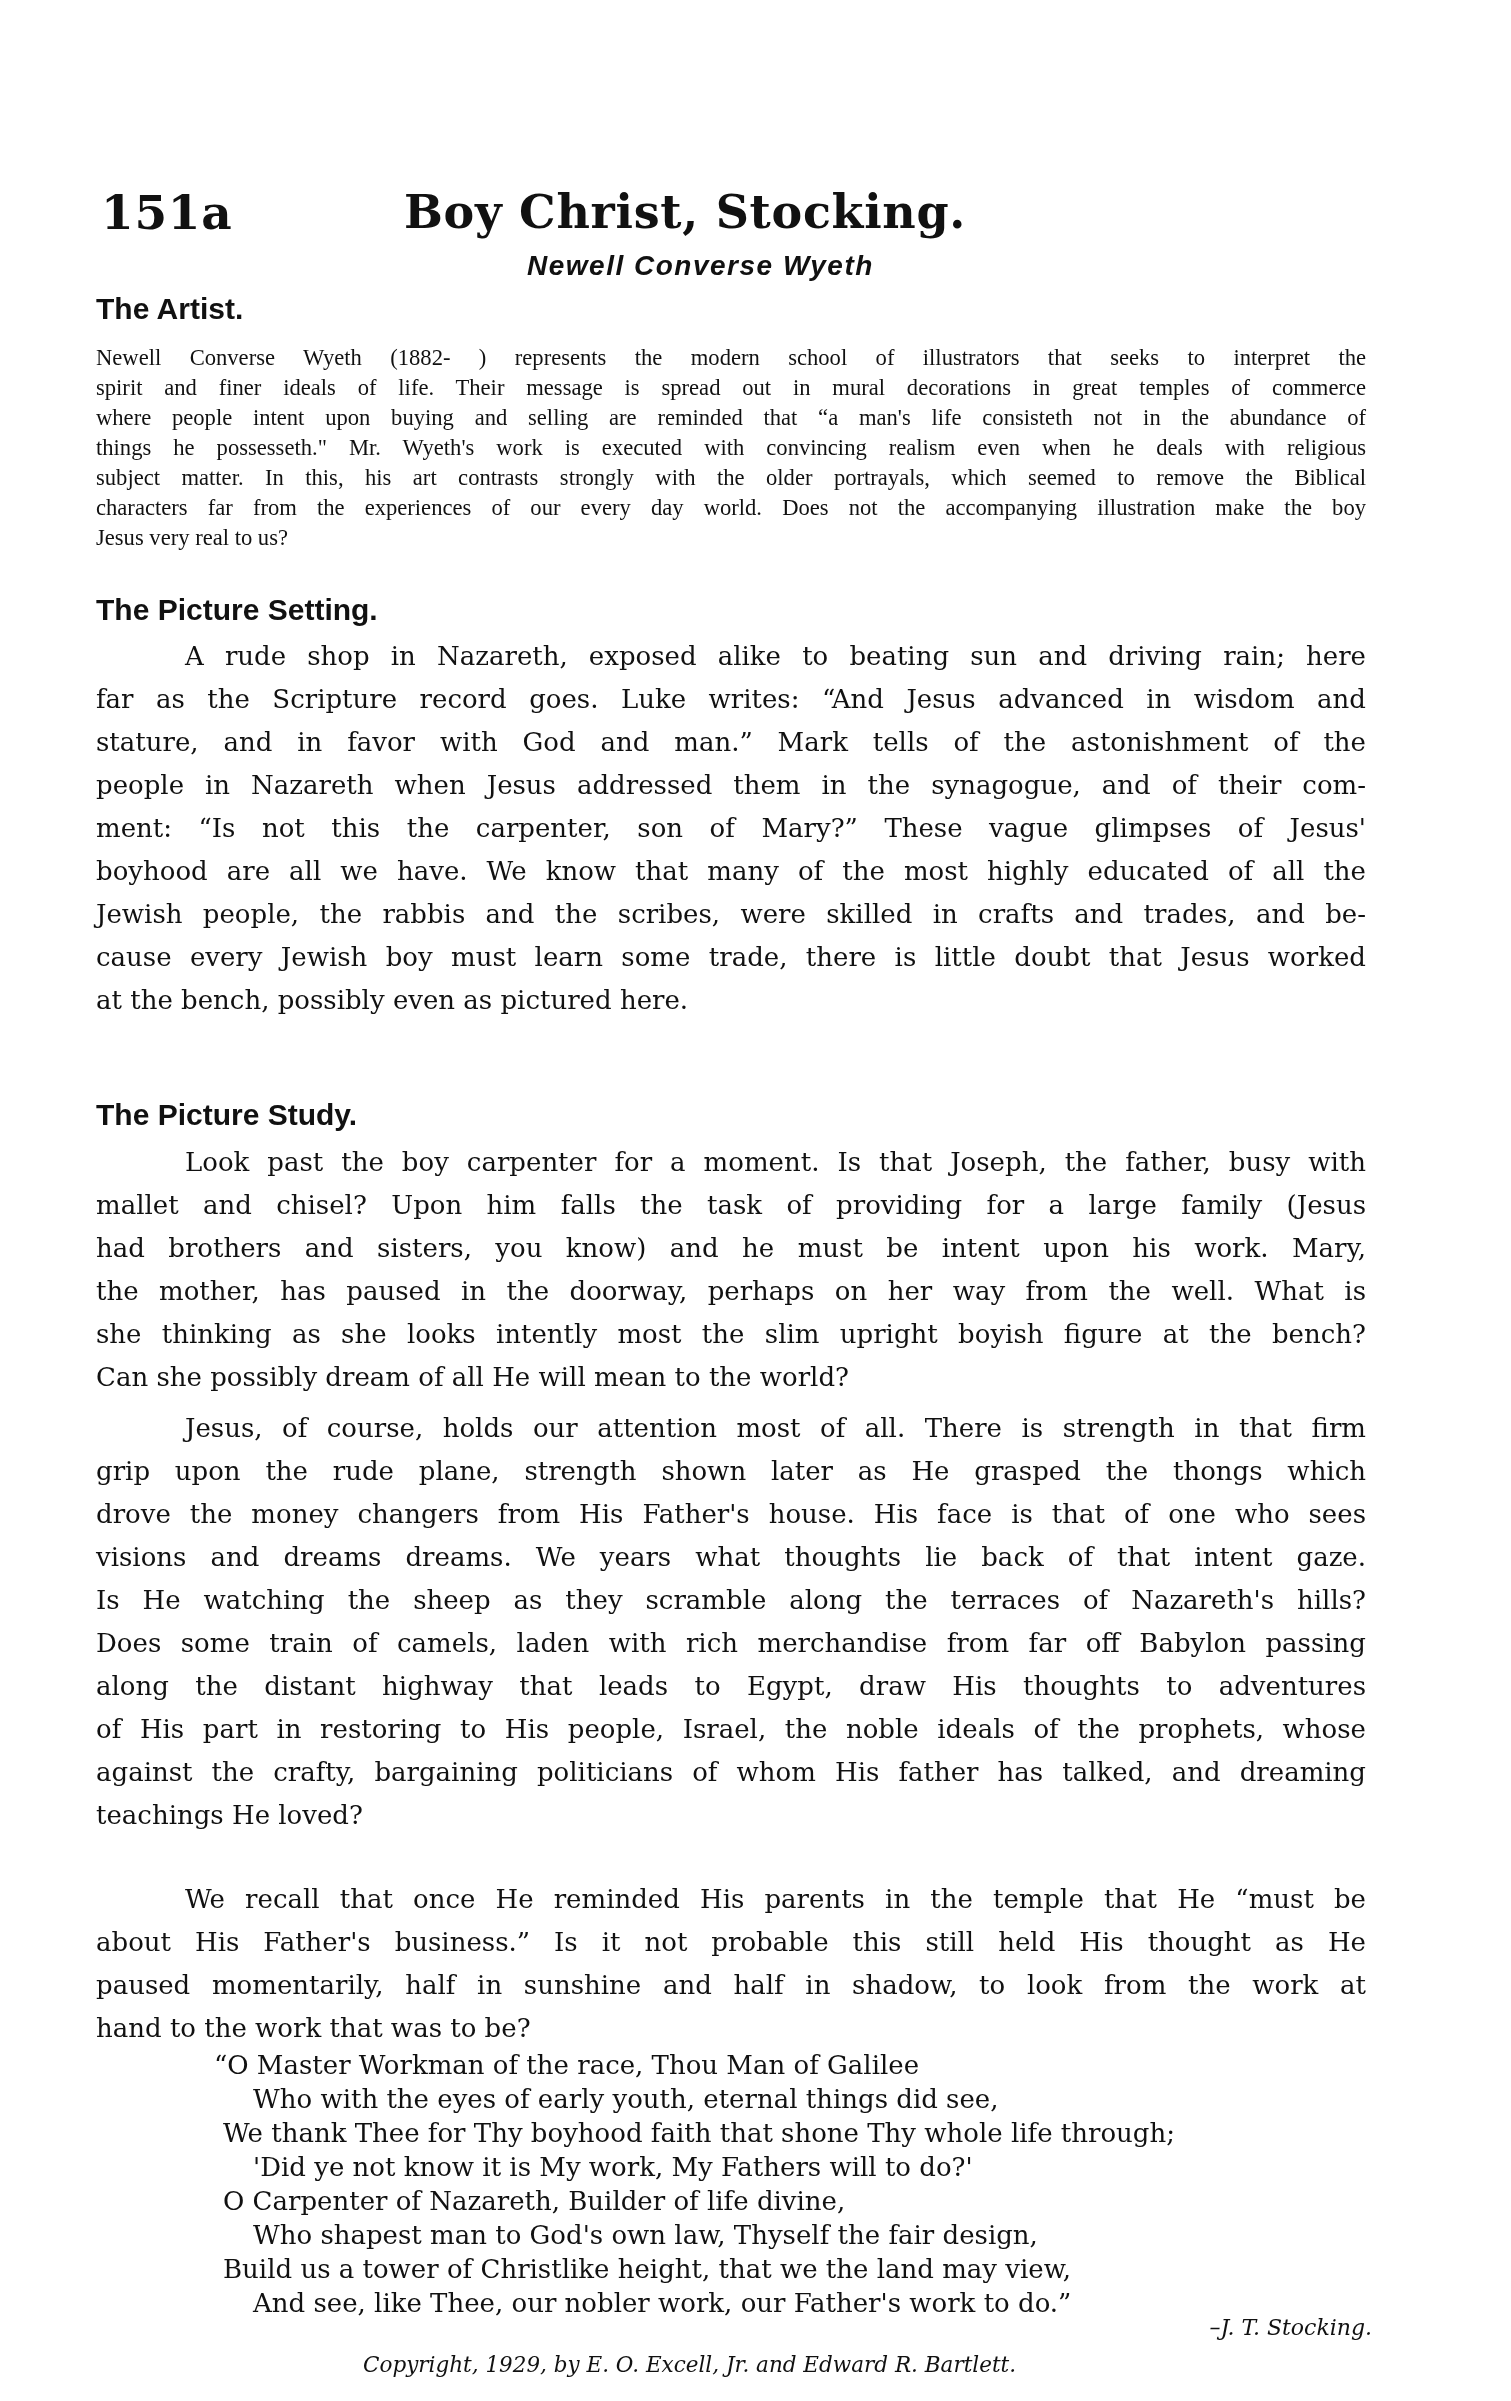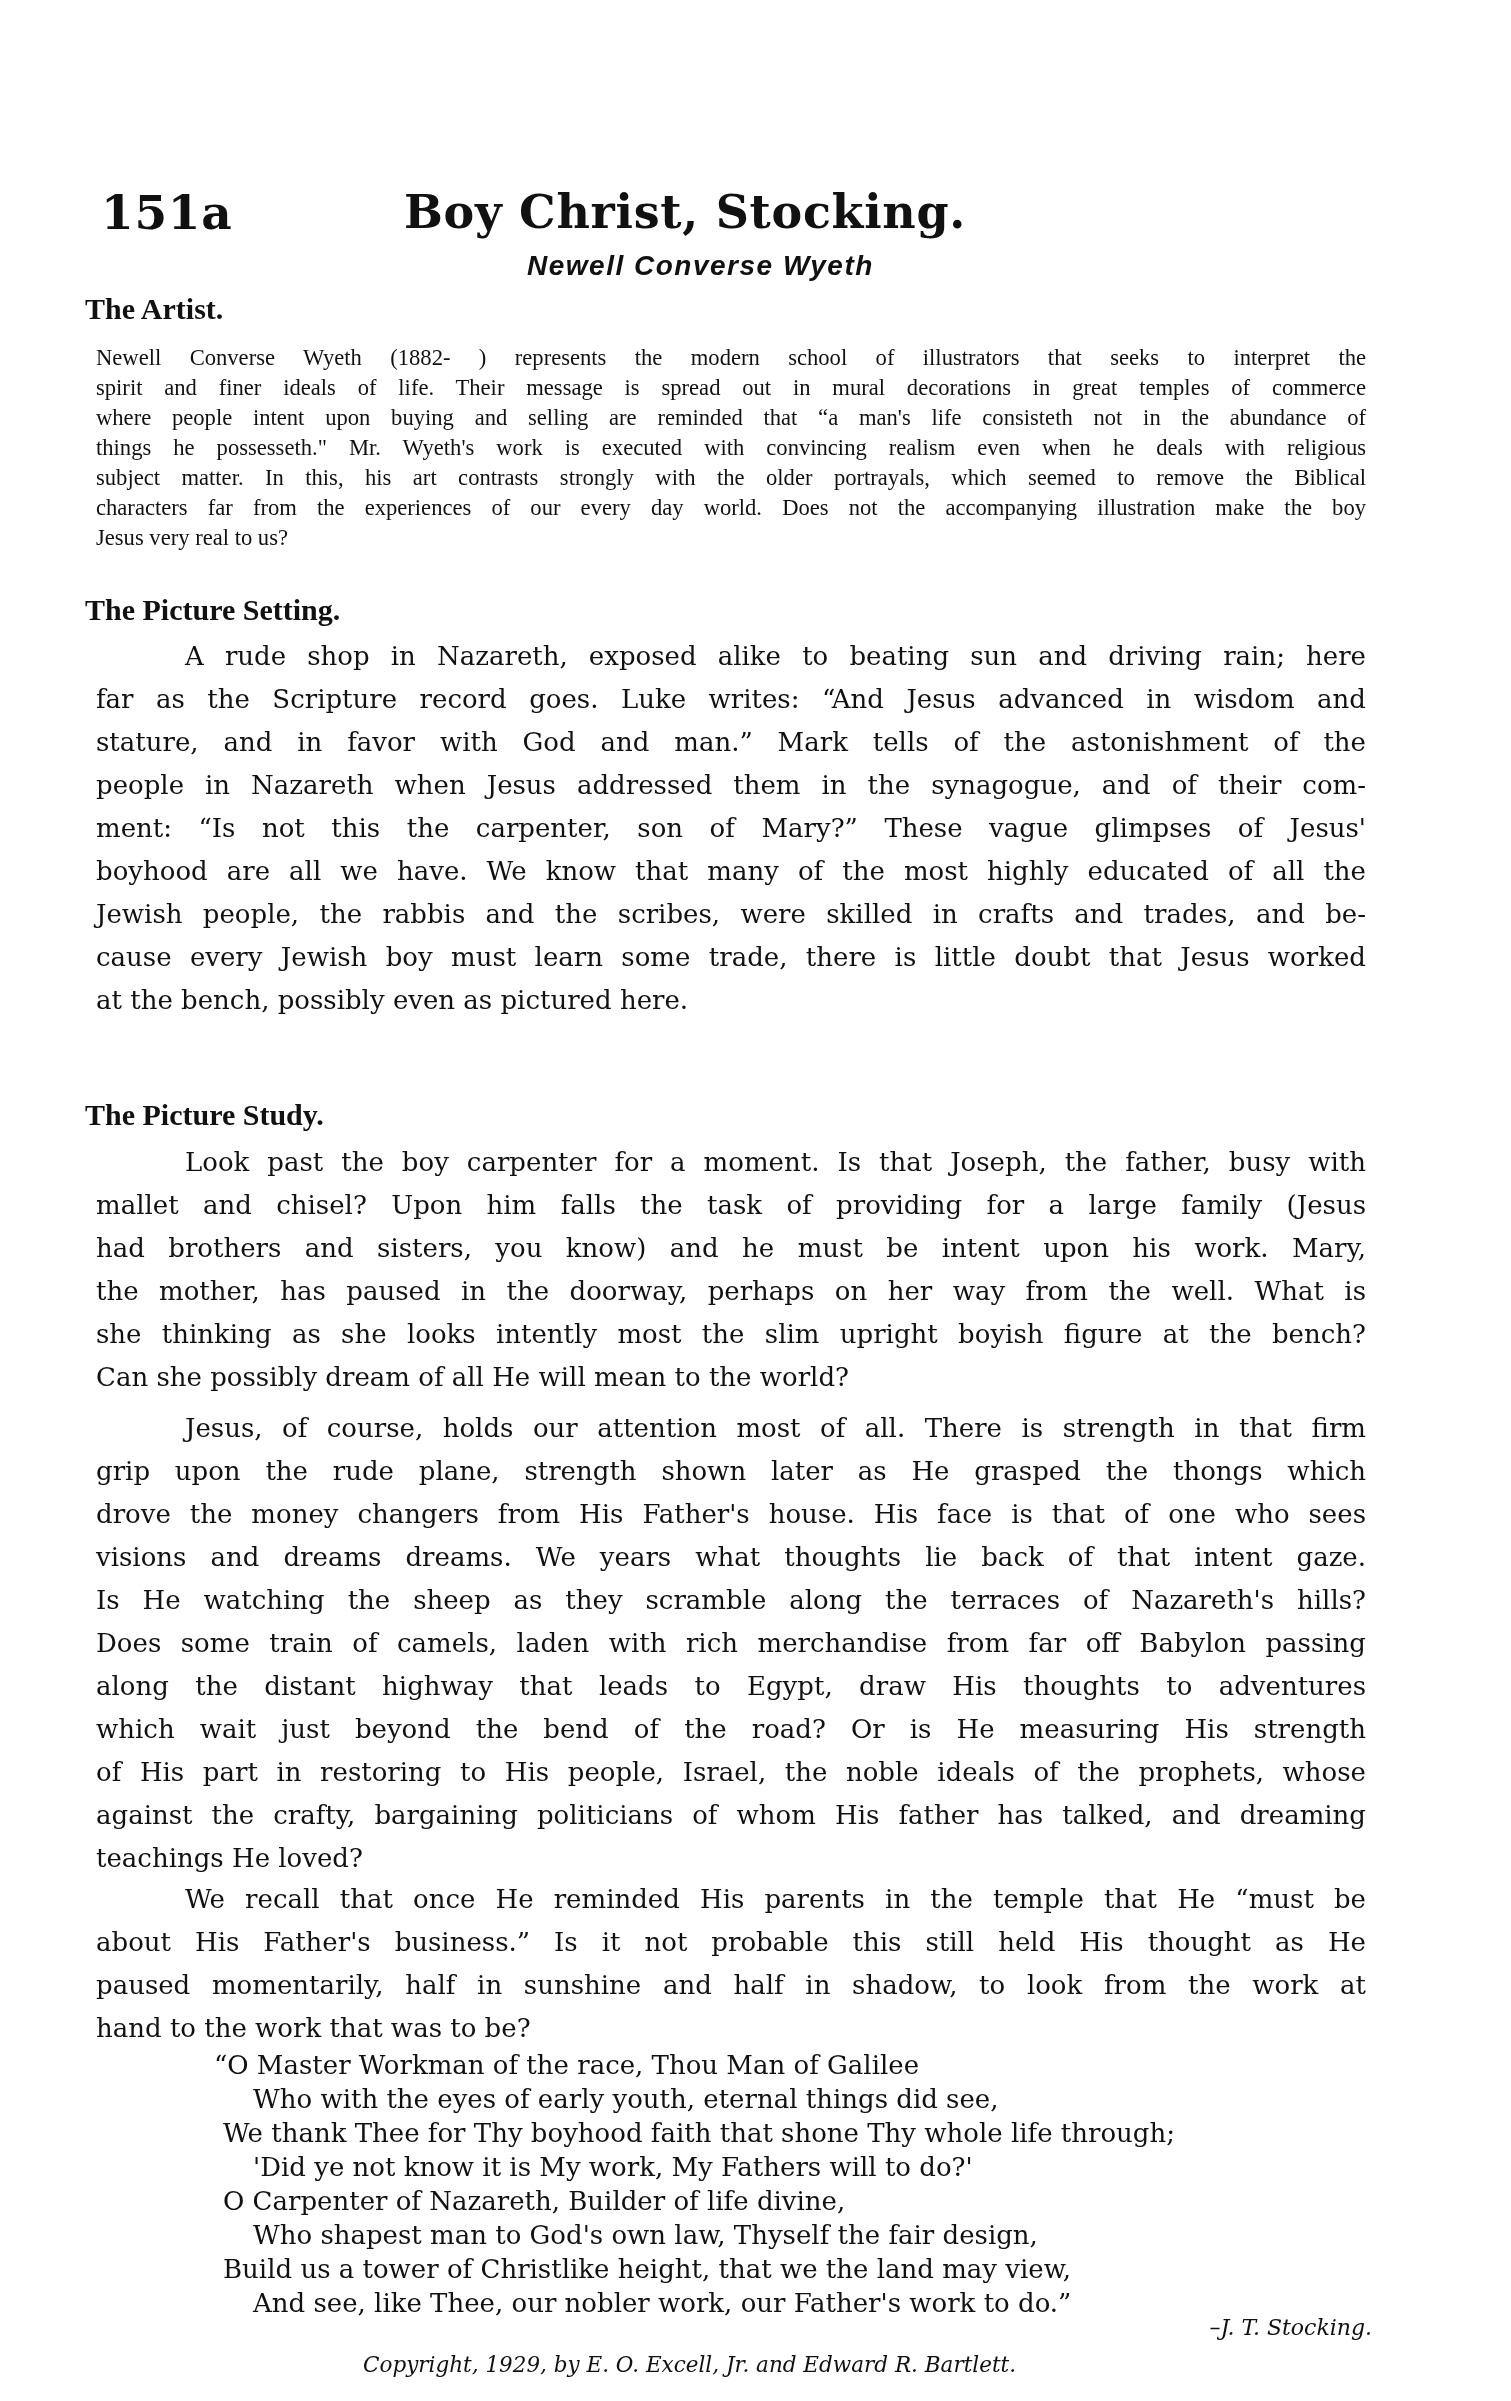--- a/index.html
+++ b/index.html
@@ -1,21 +1,21 @@
 <!DOCTYPE html>
 <html style="font-size:12px"><head>
 <meta charset="utf-8">
 <style>
   html, body { margin:0; padding:0; background:#ffffff; }
   body { width:1511px; height:2401px; position:relative; overflow:hidden; color:#111; }
   .abs { position:absolute; }
   .num { left:101px; top:185px; font-family:"DejaVu Serif", serif; font-weight:bold; font-size:47px; letter-spacing:0.7px; }
   .title { left:404px; top:185px; font-family:"DejaVu Serif", serif; font-weight:bold; font-size:46px; font-style:normal; letter-spacing:0.7px; }
   .byline { left:527px; top:250px; font-family:"Liberation Sans", sans-serif; font-weight:bold; font-style:italic; font-size:28px; letter-spacing:1.5px; }
-  .heading { font-family:Liberation Serif, serif; font-weight:bold; font-size:30px; left:85px; }
+  .heading { font-family:Liberation Sans, sans-serif; font-weight:bold; font-size:30px; left:96px; }
   .artist-text { left:96px; top:343px; width:1270px; font-family:"Liberation Serif", serif; font-size:22.6px; line-height:30px; }
   .body-text { left:96px; width:1270px; font-family:"DejaVu Serif", serif; font-size:26px; line-height:43px; }
   .line { display:block; white-space:nowrap; text-align:justify; text-align-last:justify; }
   .line.last { text-align-last:left; }
   .indent { text-indent:89px; }
   .poem { left:214px; width:1157px; font-family:"DejaVu Serif", serif; font-size:26px; line-height:34px; }
   .poem .pl { display:block; white-space:nowrap; }
   .poem .in1 { padding-left:9px; }
   .poem .in2 { padding-left:39px; }
   .poem .in0 { padding-left:0; }
@@ -63,21 +63,20 @@
   <span class="line last">Can she possibly dream of all He will mean to the world?</span>
 </div>
 <div class="abs body-text" style="top:1407px;">
   <span class="line indent" style="word-spacing: 0px;">Jesus, of course, holds our attention most of all.  There is strength in that firm</span>
   <span class="line" style="word-spacing: 0px;">grip upon the rude plane, strength shown later as He grasped the thongs which</span>
   <span class="line" style="word-spacing: 0px;">drove the money changers from His Father's house.  His face is that of one who sees</span>
   <span class="line" style="word-spacing: 0px;">visions and dreams dreams.  We years what thoughts lie back of that intent gaze.</span>
   <span class="line" style="word-spacing: 0px;">Is He watching the sheep as they scramble along the terraces of Nazareth's hills?</span>
   <span class="line" style="word-spacing: 0px;">Does some train of camels, laden with rich merchandise from far off Babylon passing</span>
   <span class="line" style="word-spacing: 0px;">along the distant highway that leads to Egypt, draw His thoughts to adventures</span>
-  <span class="line" style="word-spacing: 0px;">which wait just beyond the bend of the road?  Or is He measuring His strength</span>
   <span class="line" style="word-spacing: 0px;">of His part in restoring to His people, Israel, the noble ideals of the prophets, whose</span>
   <span class="line" style="word-spacing: 0px;">against the crafty, bargaining politicians of whom His father has talked, and dreaming</span>
   <span class="line last">teachings He loved?</span>
 </div>
 <div class="abs body-text" style="top:1878px;">
   <span class="line indent" style="word-spacing: 0px;">We recall that once He reminded His parents in the temple that He “must be</span>
   <span class="line" style="word-spacing: 0px;">about His Father's business.”  Is it not probable this still held His thought as He</span>
   <span class="line" style="word-spacing: 0px;">paused momentarily, half in sunshine and half in shadow, to look from the work at</span>
   <span class="line last">hand to the work that was to be?</span>
 </div>

